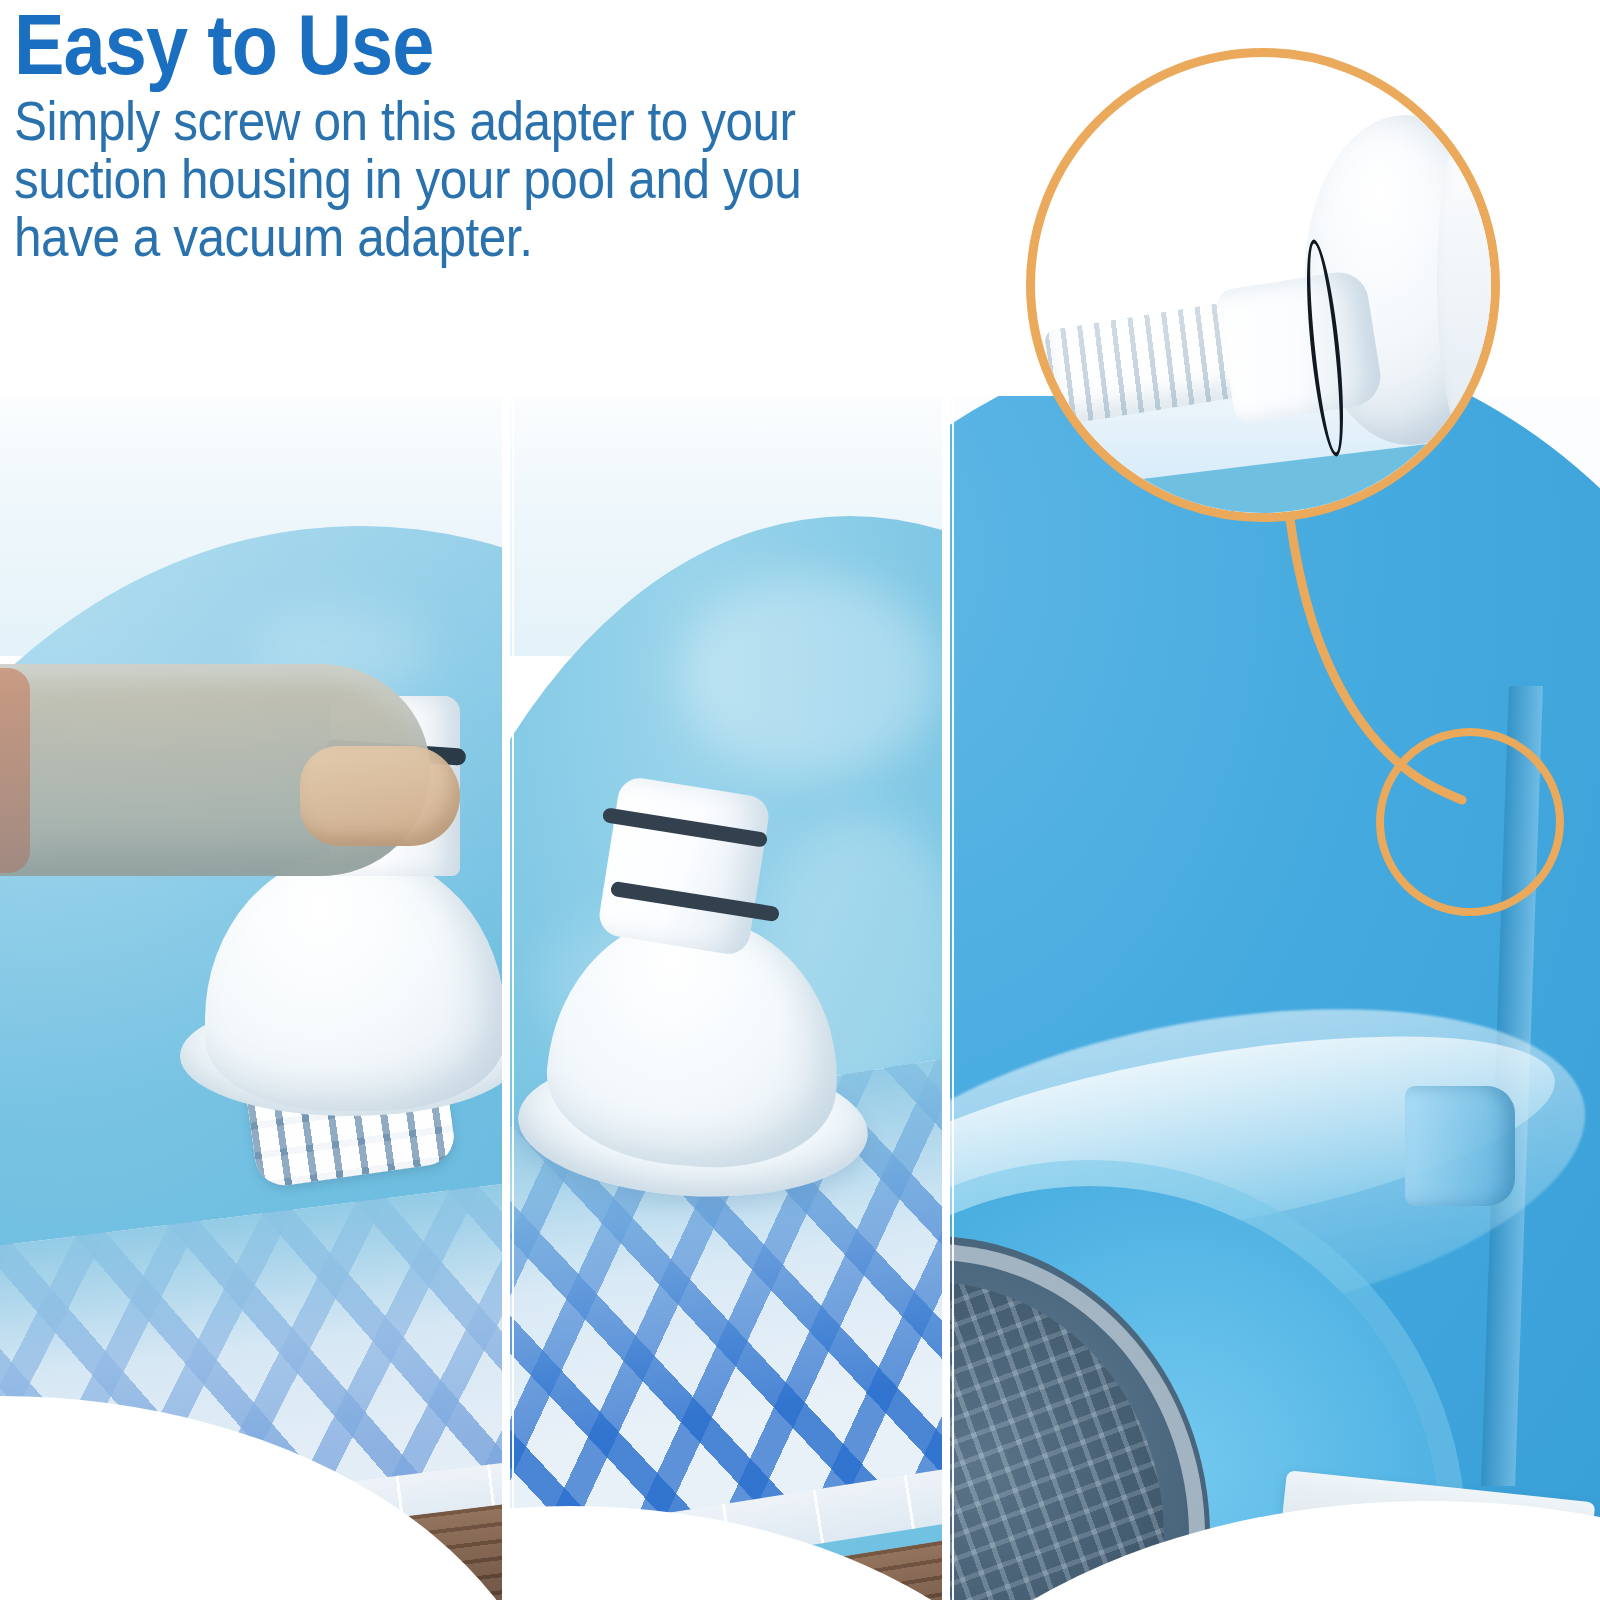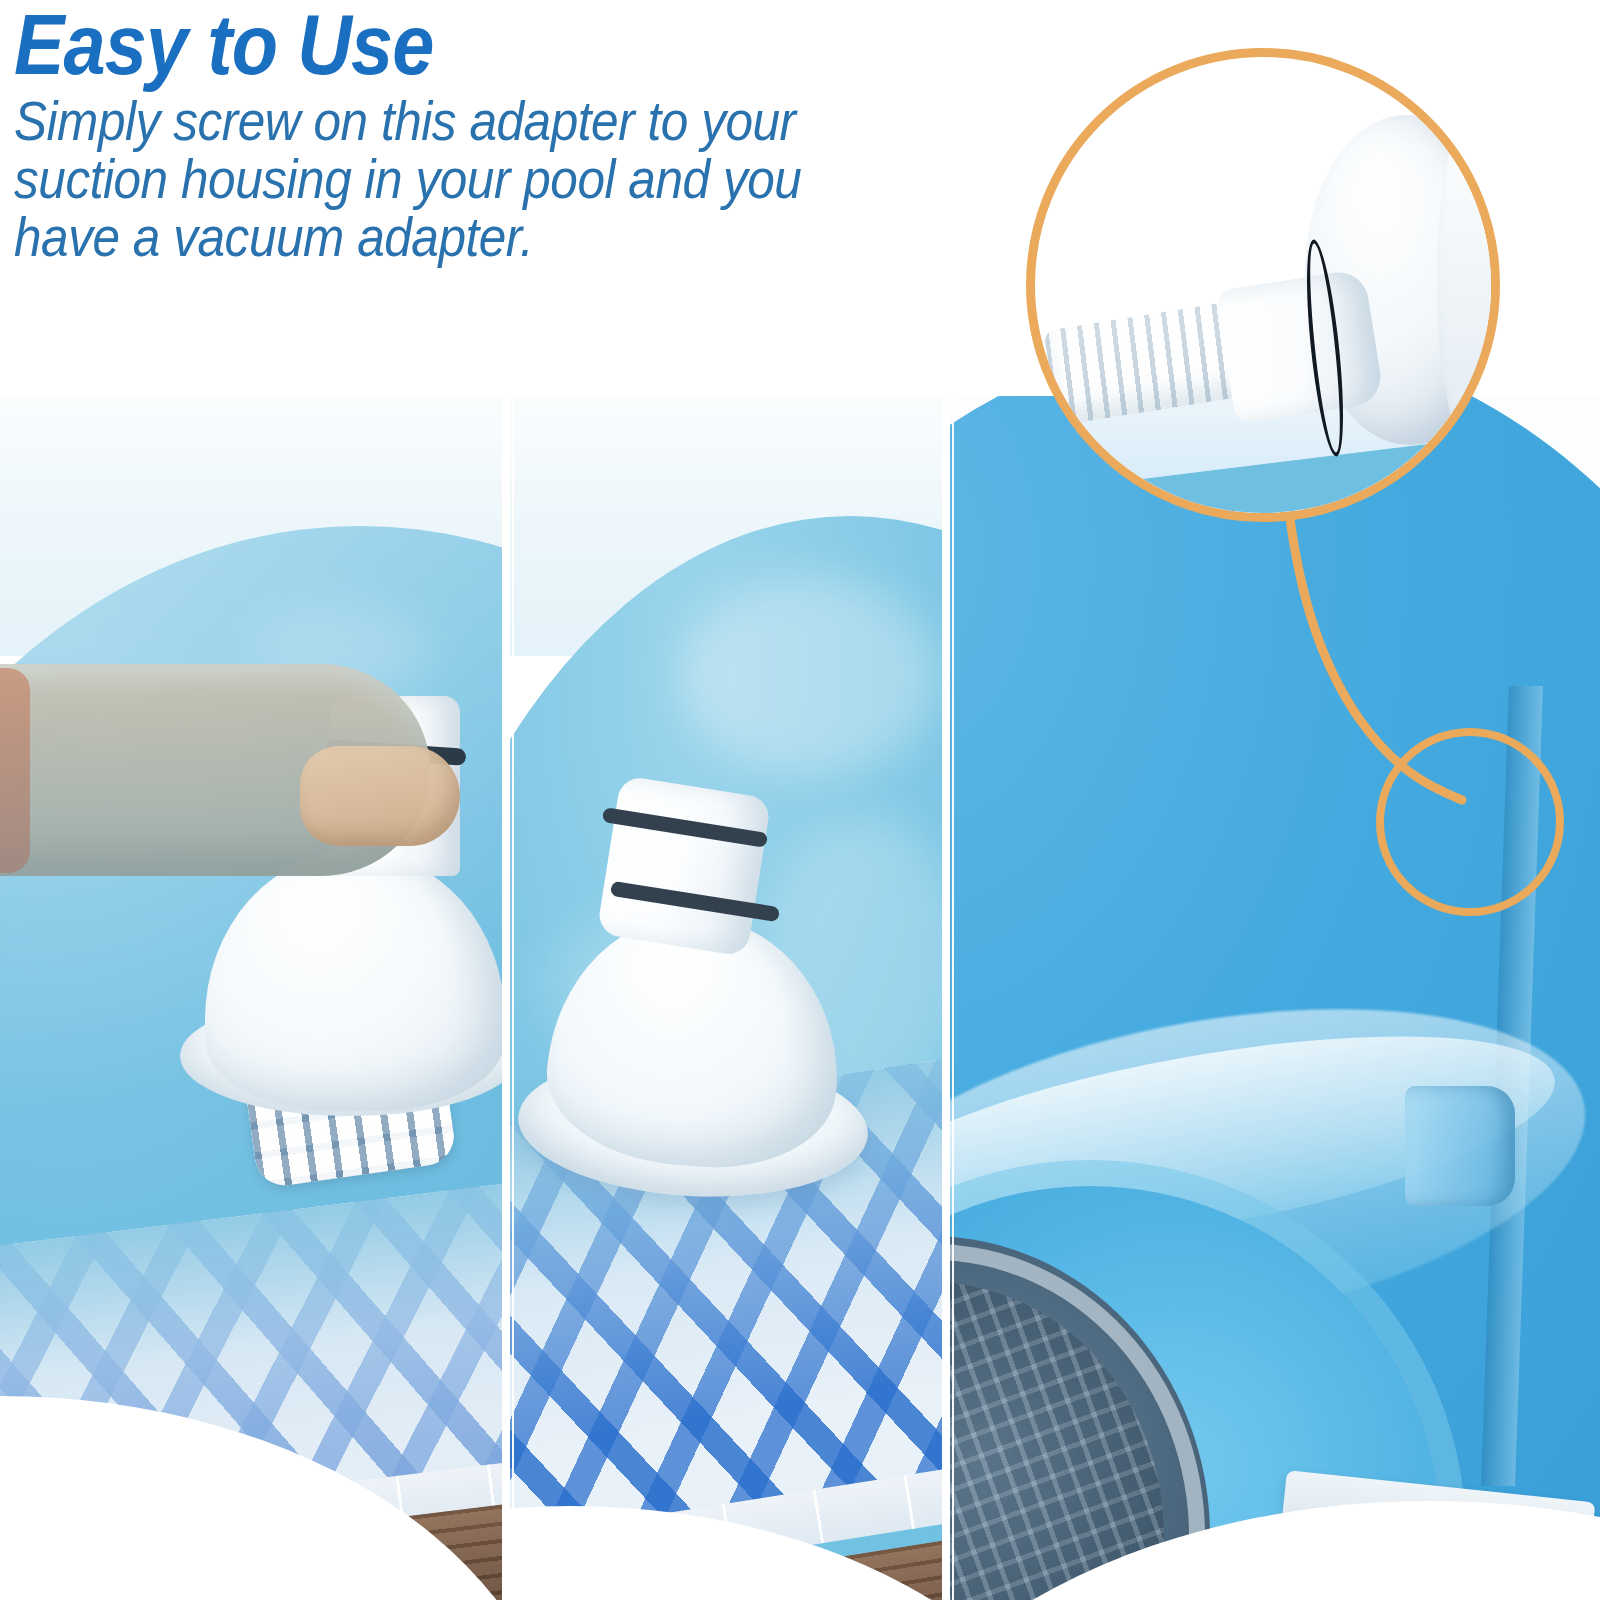--- a/index.html
+++ b/index.html
@@ -6,21 +6,20 @@
   html,body{margin:0;padding:0;background:#ffffff;}
   body{
     font-family:"Liberation Sans","DejaVu Sans",sans-serif;
     -webkit-font-smoothing:antialiased;
   }
   #stage{
     position:relative;
     width:1600px;height:1600px;
     background:#ffffff;
     overflow:hidden;
-    font-style:italic;
   }
 
   
   #copy-block{
     position:absolute;left:14px;top:0;width:1000px;
   }
   #headline{
     font-size:86px;
     font-weight:bold;
     line-height:0.95;

